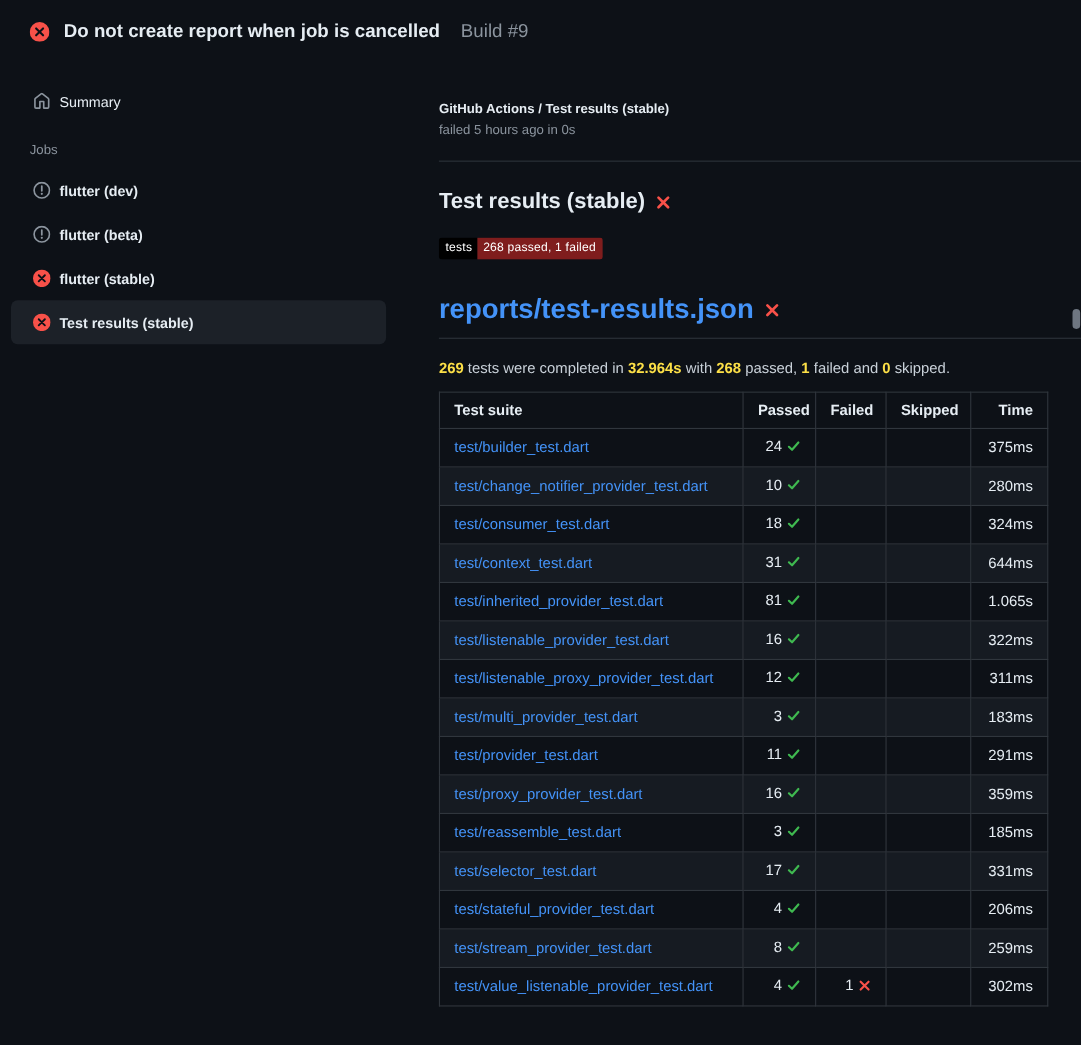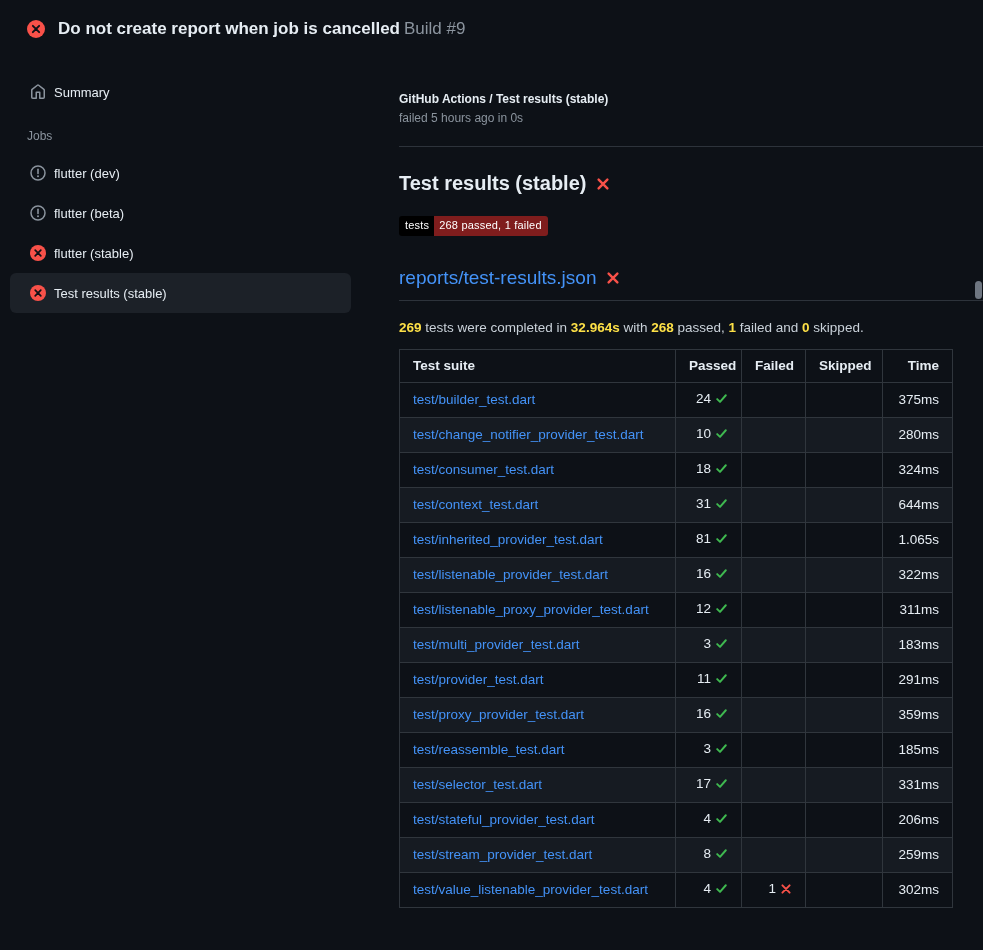--- a/index.html
+++ b/index.html
@@ -11,51 +11,51 @@
     overflow: hidden;
     position: relative;
   }
   .top {
     display: flex;
     align-items: center;
     gap: 13px;
     padding: 19px 20px 17px 27px;
   }
   .top h1 { font-size: 17px; font-weight: 700; color: #e6edf3; }
-  .build { color: #8b949e; font-weight: 400; margin-left: 4px; }
+  .build { color: #8b949e; font-weight: 400; margin-left: 19px; }
   .layout { display: flex; align-items: flex-start; }
 
   .sidebar { width: 380px; flex-shrink: 0; padding-top: 17px; }
   .summary-item {
     display: flex; align-items: center; gap: 8px;
     padding: 11px 0 11px 30px; font-size: 13px; color: #e6edf3; cursor: pointer;
   }
   .jobs-heading { padding: 18px 0 10px 27px; font-size: 12px; color: #8b949e; }
   .sidebar-item {
     display: flex; align-items: center; gap: 8px;
     height: 40px; margin: 0 29px 0 10px; padding-left: 20px;
-    border-radius: 6px; font-size: 13px; color: #e6edf3; cursor: pointer;
+    border-radius: 6px; font-size: 13px; color: #e6edf3; cursor: pointer; font-weight: bold;
   }
   .sidebar-item.selected { background: #1c2128; }
   .icon { display: inline-flex; align-items: center; flex-shrink: 0; }
 
   .main { flex: 1; min-width: 0; padding: 36px 0 0 19px; }
   .crumb { font-size: 12px; font-weight: 700; color: #e6edf3; }
   .meta { font-size: 12px; color: #8b949e; margin-top: 5px; }
   hr.divider { border: none; border-top: 1px solid #2d333b; margin-top: 21px; }
   h2.section { display: flex; align-items: center; gap: 10px; font-size: 20px; font-weight: 700; margin-top: 25px; }
   .badge {
     display: inline-flex; margin-top: 21px; border-radius: 3px; overflow: hidden;
     font-size: 11px; color: #ffffff; line-height: 1; letter-spacing: .2px;
   }
   .badge-l { padding: 4px 5px 5px 6px; }
   .badge-r { padding: 4px 6px 5px 5px; }
   h3.report {
     display: flex; align-items: center; gap: 10px;
-    font-size: 19px; font-weight: 400; margin-top: 31px;
+    font-size: 25px; font-weight: 700; margin-top: 31px;
     padding-bottom: 11px; border-bottom: 1px solid #2d333b;
   }
   .report-link { color: #4493f8; text-decoration: none; cursor: pointer; }
   .summary-line { font-size: 13.5px; margin-top: 19px; color: #c9d1d9; }
   .summary-line b { color: #fde047; }
 
   table.results { border-collapse: collapse; table-layout: fixed; width: 553px; margin-top: 14px; font-size: 13.5px; }
   .results th, .results td { border: 1px solid #30363d; padding: 6px 13px; line-height: 20px; overflow: hidden; white-space: nowrap; }
   .results th { font-weight: 700; color: #e6edf3; }
   .th-suite { text-align: left; }

